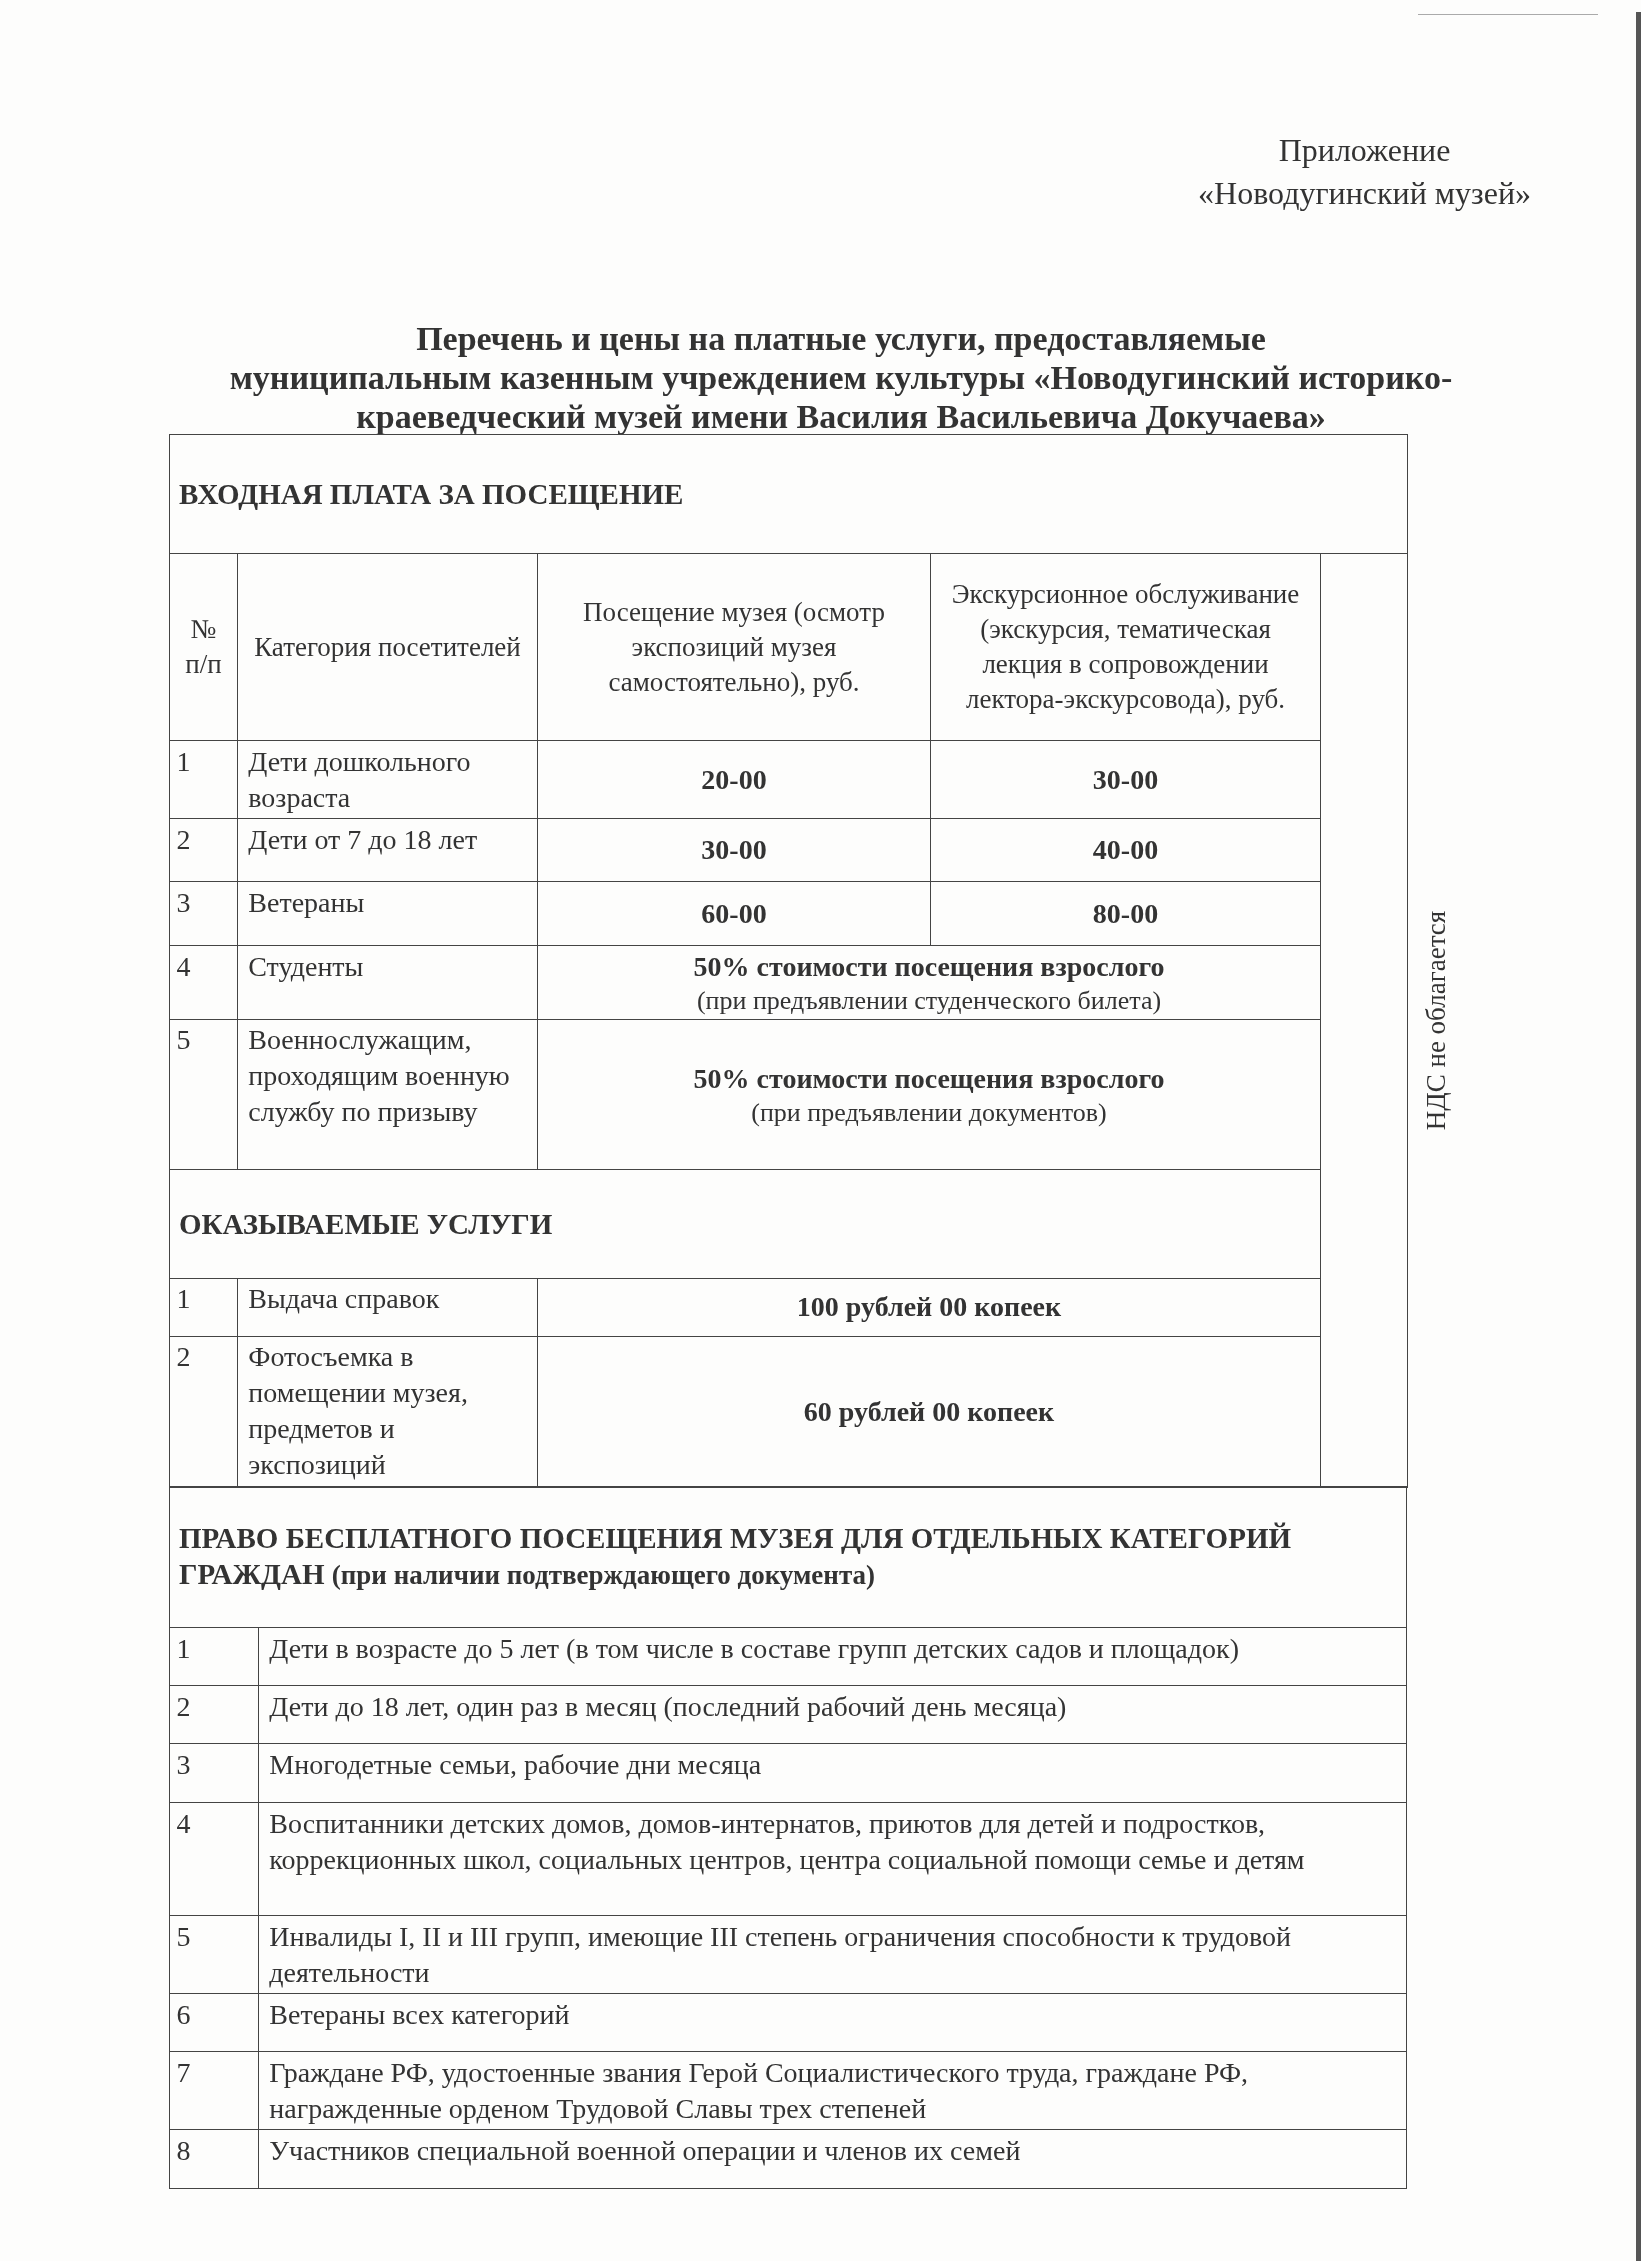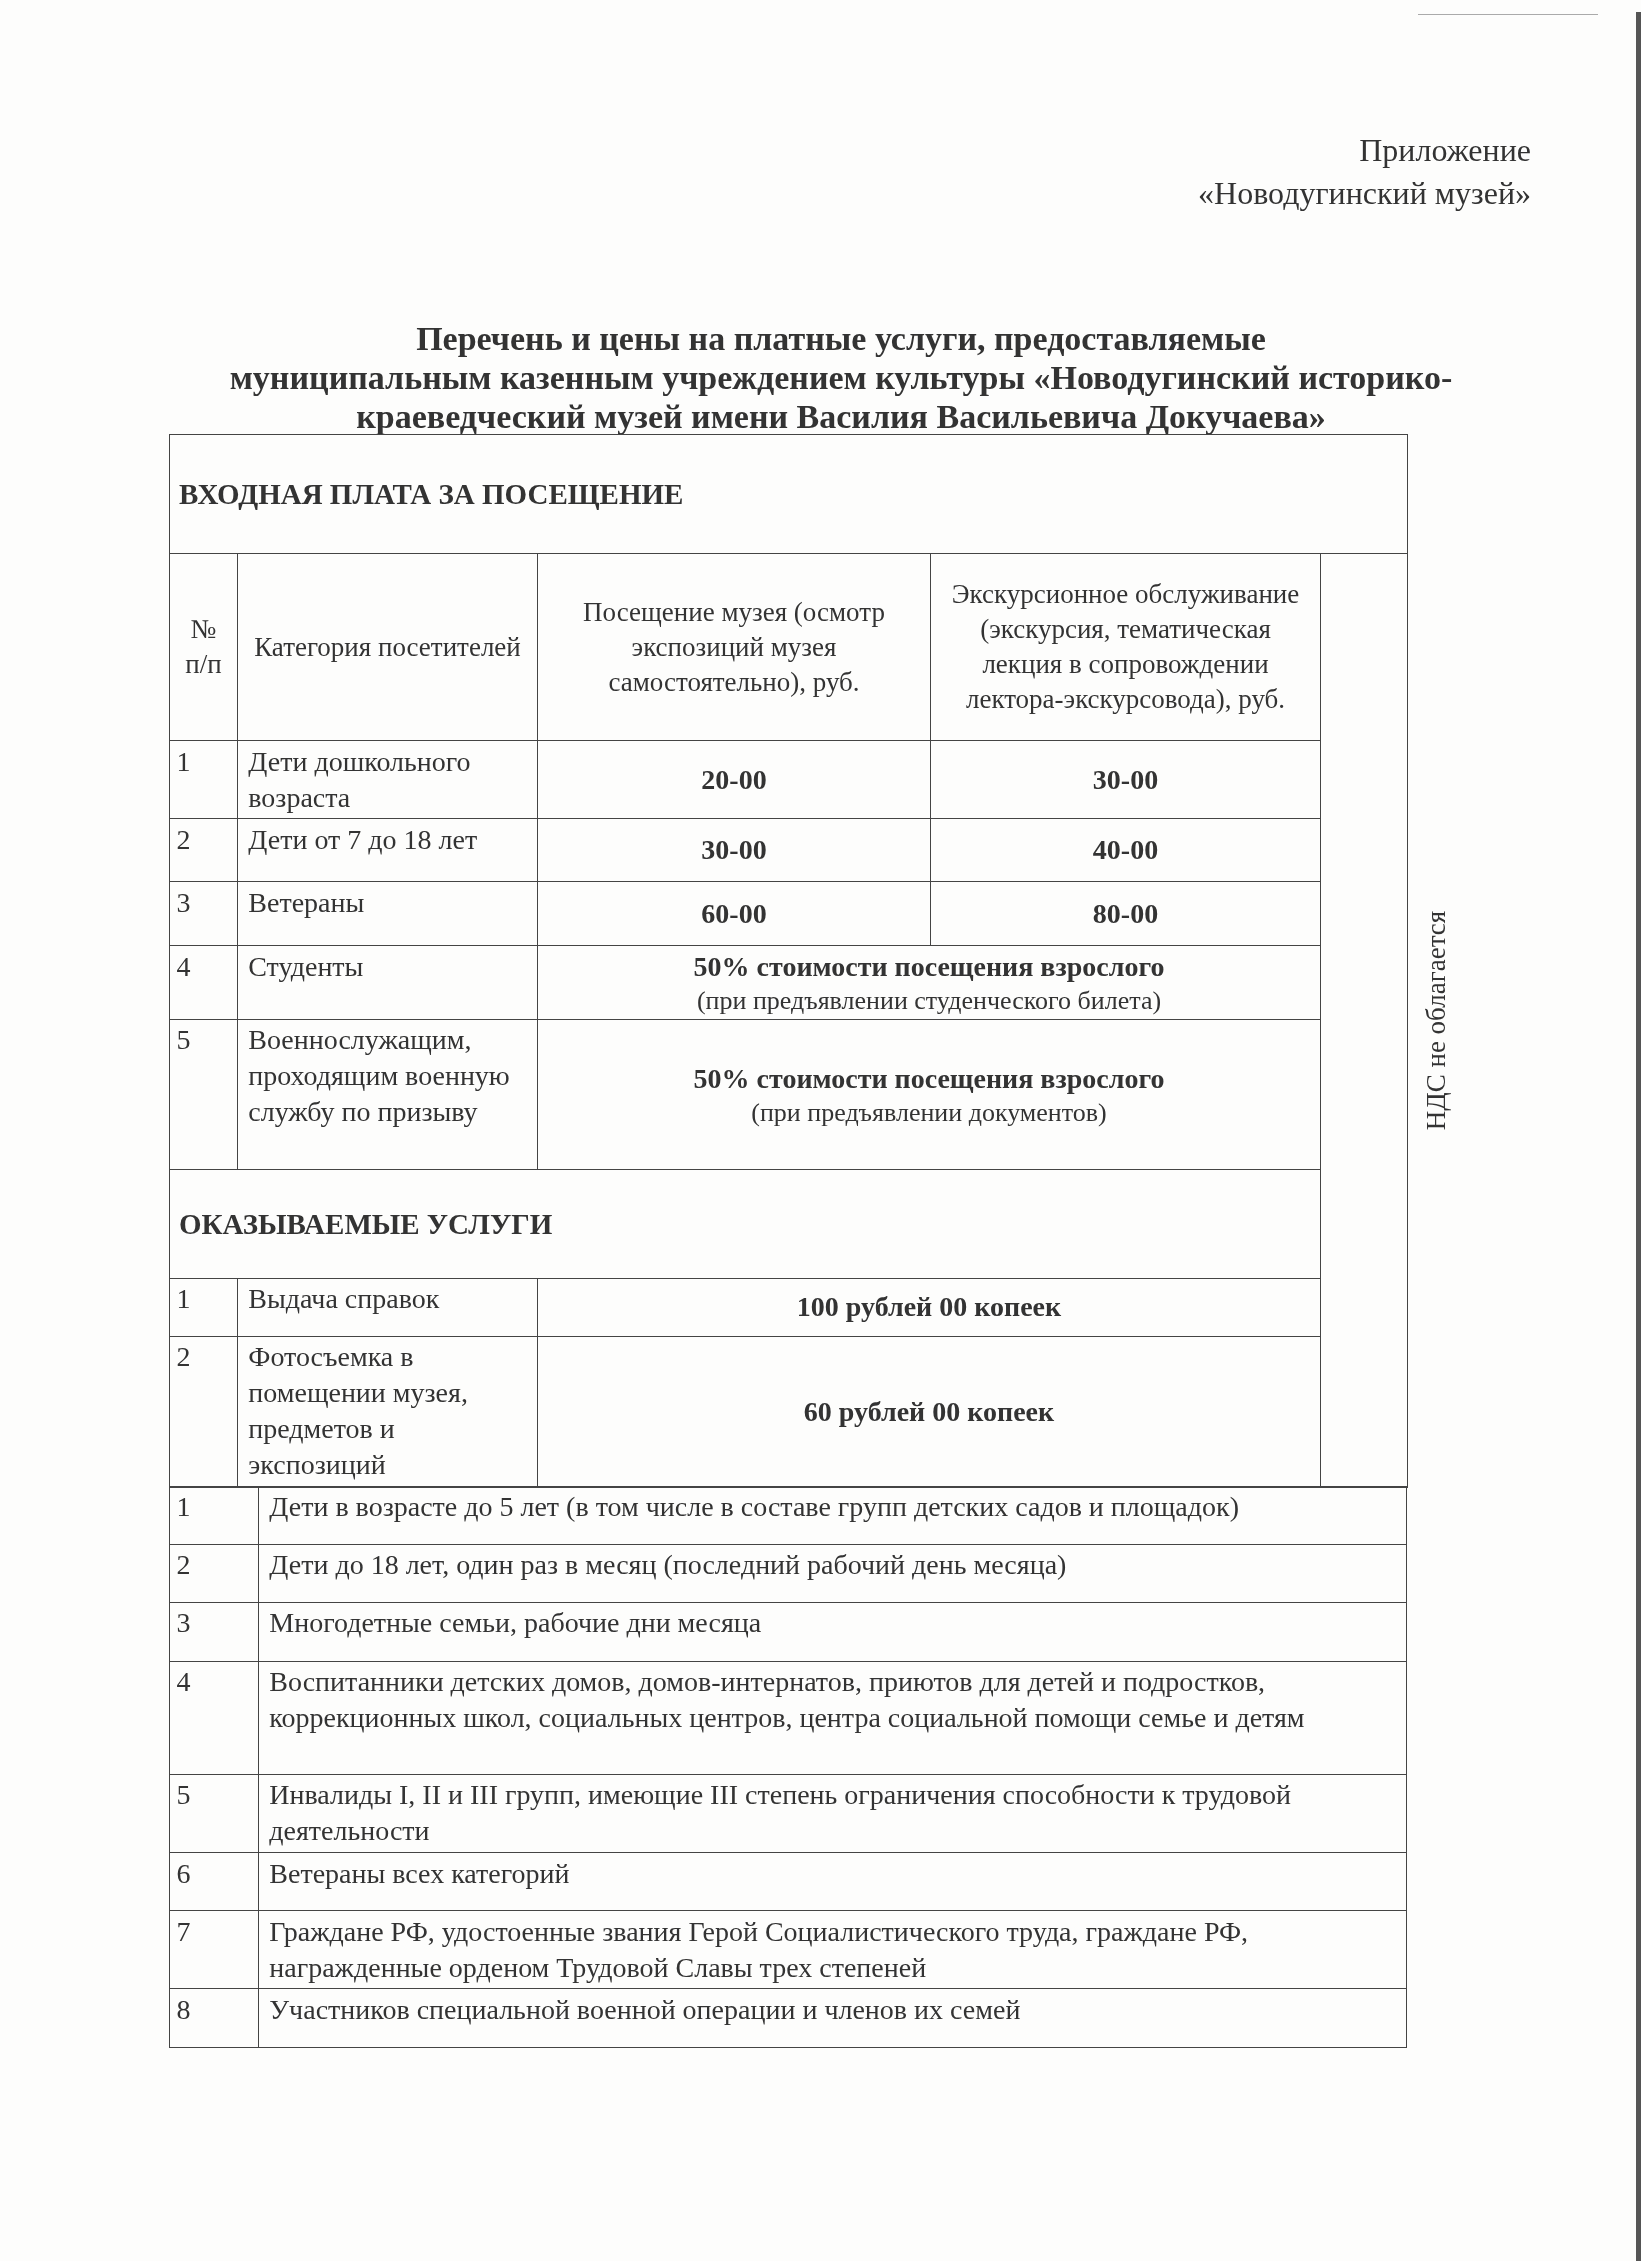--- a/index.html
+++ b/index.html
@@ -4,21 +4,21 @@
 <style>
   html, body { margin:0; padding:0; }
   body {
     width:1642px; height:2261px; position:relative; overflow:hidden;
     background:#fdfdfc; color:#2b2b2b;
     font-family:"Liberation Serif","DejaVu Serif",serif;
   }
   .scan-edge { position:absolute; right:0; top:11.6px; width:6.4px; height:2250px; background:#555; }
   .scan-topline { position:absolute; left:1418px; top:14px; width:180px; height:1.3px; background:#aaa; }
 
-  .appendix { position:absolute; right:111px; top:129px; text-align:right; font-size:32px; line-height:43px; color:#333; }
+  .appendix { position:absolute; right:111px; top:129px; text-align:center; font-size:32px; line-height:43px; color:#333; }
   .title { position:absolute; left:148px; width:1386px; top:319px; text-align:center; font-weight:bold; font-size:34px; line-height:39px; color:#333; }
 
   .page-table { position:absolute; left:169px; top:434px; width:1238px; }
   table { border-collapse:collapse; width:100%; table-layout:fixed; }
   td { border:1.9px solid #444; font-size:28px; line-height:36px; vertical-align:top; padding:2.6px 10.3px; color:#333; }
   .sec-head { font-weight:bold; font-size:29px; height:113px; vertical-align:middle; padding-left:9px; }
   .sec-head .sub { font-weight:bold; font-size:27px; }
   .hdr td { text-align:center; vertical-align:middle; font-size:27px; line-height:35px; padding:2.6px 6.4px; }
   .num { padding-left:6.4px; }
   .price { text-align:center; vertical-align:middle; font-weight:bold; font-size:28px; }
@@ -115,20 +115,26 @@
     </tr>
   </tbody>
     </table>
 
   <table class="free" style="margin-top:-1.9px">
     <colgroup>
         <col style="width:89px">
         <col>
       </colgroup>
     <tbody>
+        <tr>
+      <td colspan="2" class="sec-head" style="height:135px">
+        <span>ПРАВО БЕСПЛАТНОГО ПОСЕЩЕНИЯ МУЗЕЯ ДЛЯ ОТДЕЛЬНЫХ КАТЕГОРИЙ ГРАЖДАН</span>
+        <span class="sub">(при наличии подтверждающего документа)</span>
+      </td>
+    </tr>
     <tr style="height:58px">
       <td class="num">1</td>
       <td>Дети в возрасте до 5 лет (в том числе в составе групп детских садов и площадок)</td>
     </tr>
     <tr style="height:58px">
       <td class="num">2</td>
       <td>Дети до 18 лет, один раз в месяц (последний рабочий день месяца)</td>
     </tr>
     <tr style="height:59px">
       <td class="num">3</td>

